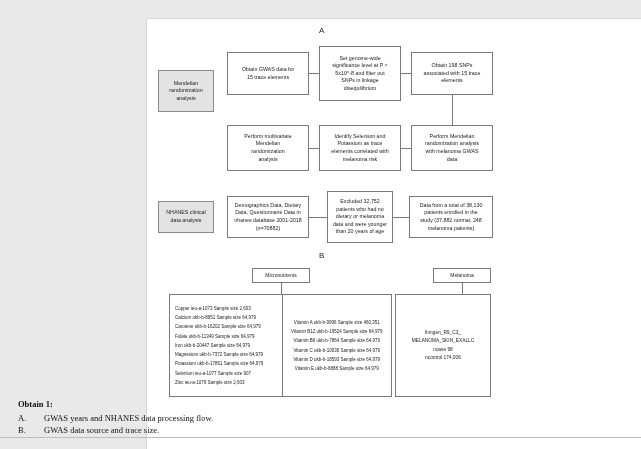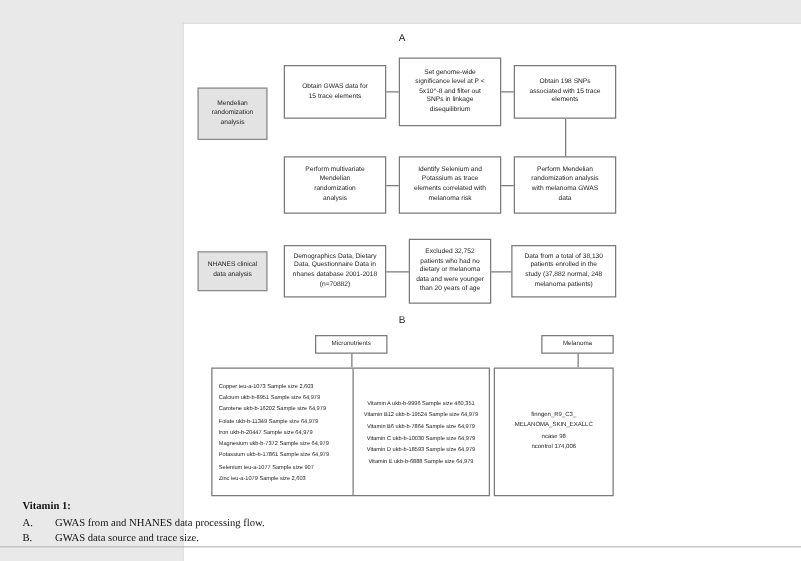--- a/index.html
+++ b/index.html
@@ -208,24 +208,24 @@
 
       <div class="melbox" style="left:248px;top:275px;width:96px;height:103px;">finngen_R9_C3_
 MELANOMA_SKIN_EXALLC
 ncase 98
 ncontrol 174,006</div>
 
     </div>
   </div>
 
   <div class="caption">
-    <div class="cap-title">Vitamin 1:</div>
+    <div class="cap-title">Obtain 1:</div>
     <div class="cap-row">
       <div class="cap-k">A.</div>
-      <div class="cap-v">GWAS from and NHANES data processing flow.</div>
+      <div class="cap-v">GWAS years and NHANES data processing flow.</div>
     </div>
     <div class="cap-row">
       <div class="cap-k">B.</div>
       <div class="cap-v">GWAS data source and trace size.</div>
     </div>
   </div>
 
   <div class="rule"></div>
 </div>
 

